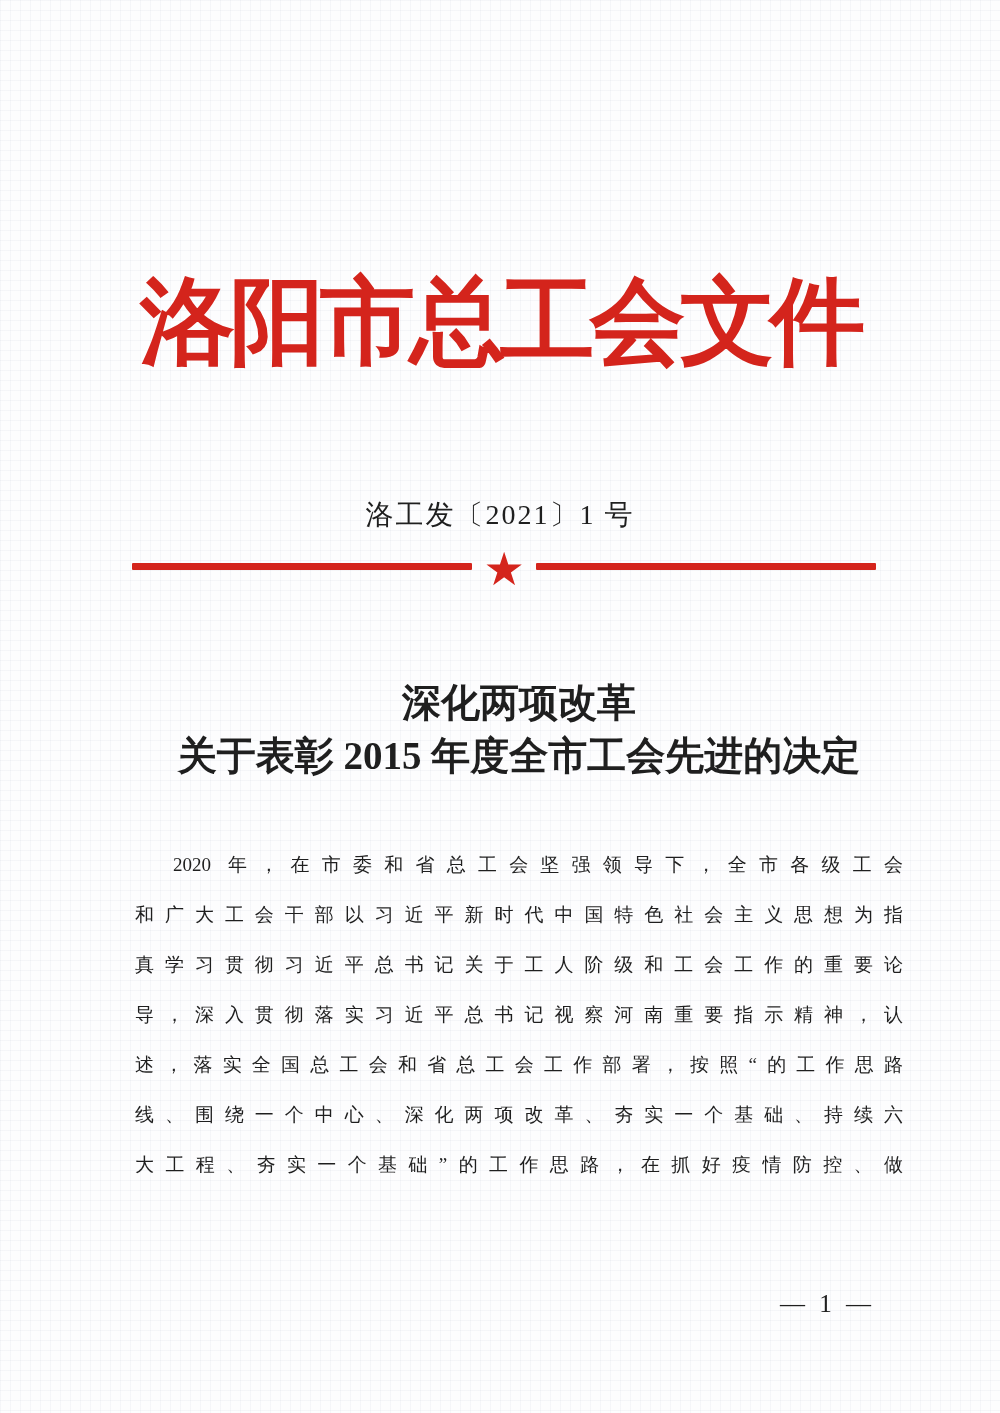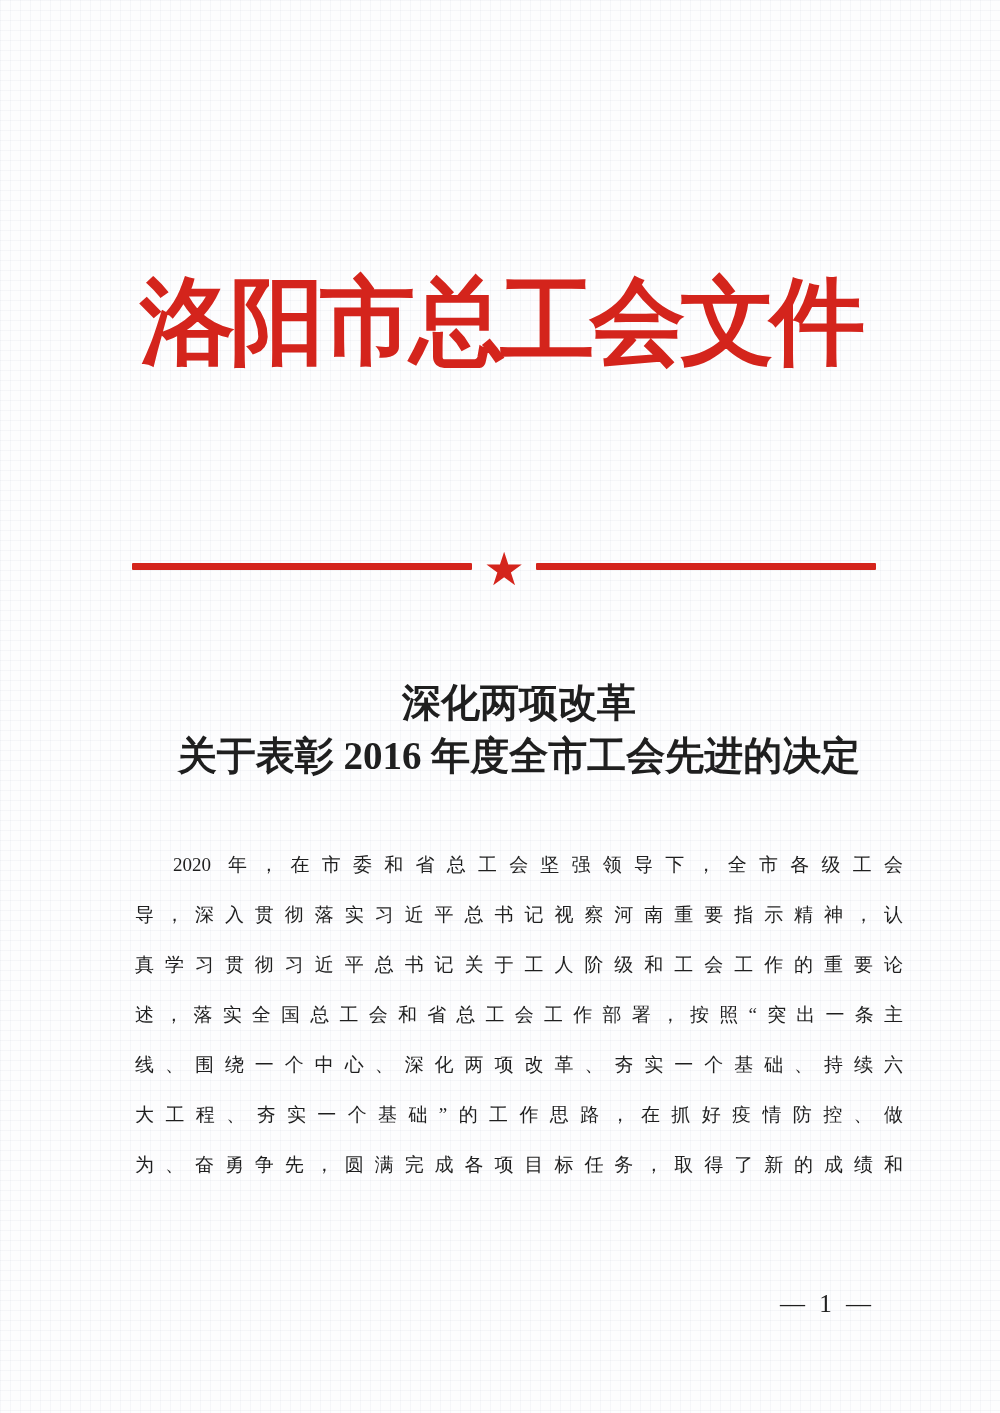--- a/index.html
+++ b/index.html
@@ -116,40 +116,41 @@
     letter-spacing:4px;
   }
 </style>
 </head>
 <body>
 
 <div class="page">
 
   <div class="org-title">洛阳市总工会文件</div>
 
+  <div class="doc-number">洛工发〔2021〕1 号</div>
 
   <div class="content">
 
     <div class="divider">
       <div class="line"></div>
       <span class="star">★</span>
       <div class="line"></div>
     </div>
 
     <div class="doc-title l1">深化两项改革</div>
 
-    <div class="doc-title l2">关于表彰 2016 年度全市工会先进的决定</div>
+    <div class="doc-title l2">关于表彰 2015 年度全市工会先进的决定</div>
 
     <div class="body-block">
       <div class="body-line first">2020 年，在市委和省总工会坚强领导下，全市各级工会</div>
+      <div class="body-line">和广大工会干部以习近平新时代中国特色社会主义思想为指</div>
+      <div class="body-line">真学习贯彻习近平总书记关于工人阶级和工会工作的重要论</div>
       <div class="body-line">导，深入贯彻落实习近平总书记视察河南重要指示精神，认</div>
-      <div class="body-line">真学习贯彻习近平总书记关于工人阶级和工会工作的重要论</div>
-      <div class="body-line">述，落实全国总工会和省总工会工作部署，按照“突出一条主</div>
+      <div class="body-line">述，落实全国总工会和省总工会工作部署，按照“的工作思路</div>
       <div class="body-line">线、围绕一个中心、深化两项改革、夯实一个基础、持续六</div>
       <div class="body-line">大工程、夯实一个基础”的工作思路，在抓好疫情防控、做</div>
-      <div class="body-line">为、奋勇争先，圆满完成各项目标任务，取得了新的成绩和</div>
     </div>
 
     <div class="page-footer">— 1 —</div>
 
   </div>
 
 </div>
 
 </body></html>

